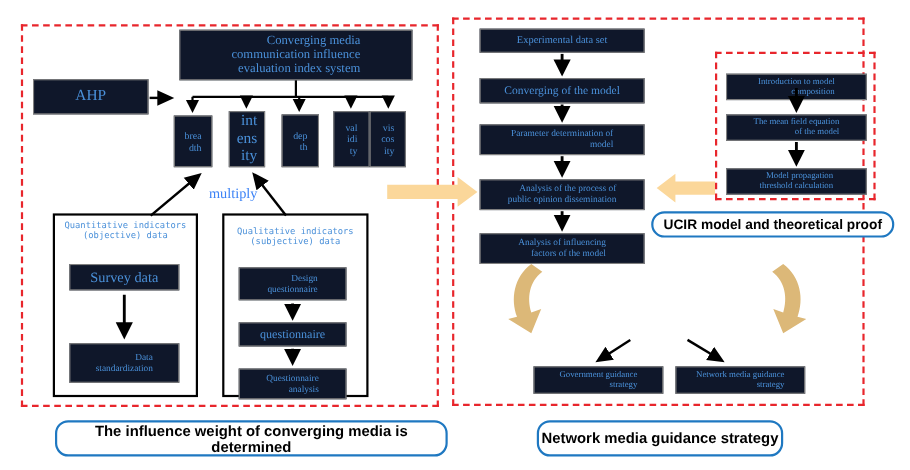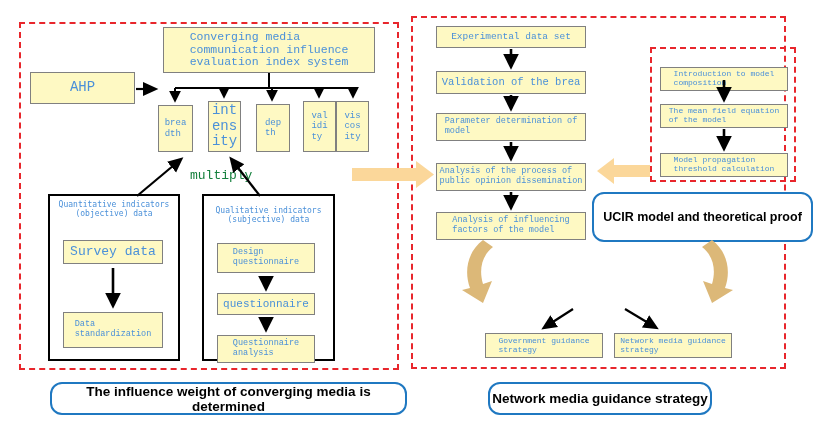--- a/index.html
+++ b/index.html
@@ -19,28 +19,28 @@
 
   
   .red-dash {
     border: 2px dashed #e8262c;
     background: transparent;
   }
 
   
   .box {
     border: 1px solid #808080;
-    background: #fef9c3;
+    background: #0f172a;
     color: #4a90d9;
     display: flex;
     align-items: center;
     justify-content: center;
-    text-align: left;
+    text-align: right;
     line-height: 1.12;
-    font-family: Liberation Mono, monospace;
+    font-family: Liberation Serif, serif;
     white-space: pre-line;
   }
 
   
   .group {
     border: 2.2px solid #000000;
     background: #ffffff;
   }
   .group-title {
     color: #4a90d9;
@@ -59,22 +59,22 @@
     font-family: "Liberation Sans", sans-serif;
     font-weight: bold;
     display: flex;
     align-items: center;
     justify-content: center;
     text-align: center;
   }
 
   
   .multiply-label {
-    color: #15803d;
-    font-family: Liberation Mono, monospace;
+    color: #3b82f6;
+    font-family: Liberation Serif, serif;
     font-size: 13px;
   }
 
   svg.ov { position: absolute; left: 0; top: 0; width: 827px; height: 427px; pointer-events: none; }
 </style>
 </head>
 <body>
 
 <div id="canvas">
 
@@ -116,37 +116,37 @@
 questionnaire</div>
   <div class="abs box" style="left:217px; top:293px; width:98px; height:22px; font-size:11px;">questionnaire</div>
   <div class="abs box" style="left:217px; top:335px; width:98px; height:28px; font-size:8.5px;">Questionnaire
 analysis</div>
 
   <div class="abs caption" style="left:50px; top:382px; width:357px; height:33px; font-size:13.5px;">The influence weight of converging media is determined</div>
 
   <div class="abs red-dash" style="left:411px; top:16px; width:375px; height:353px;"></div>
 
   <div class="abs box" style="left:436px; top:26px; width:150px; height:22px; font-size:9.5px;">Experimental data set</div>
-  <div class="abs box" style="left:436px; top:71px; width:150px; height:23px; font-size:10.5px;">Validation of the brea</div>
+  <div class="abs box" style="left:436px; top:71px; width:150px; height:23px; font-size:10.5px;">Converging of the model</div>
   <div class="abs box" style="left:436px; top:113px; width:150px; height:28px; font-size:8.5px;">Parameter determination of
 model</div>
   <div class="abs box" style="left:436px; top:163px; width:150px; height:28px; font-size:8.5px;">Analysis of the process of
 public opinion dissemination</div>
   <div class="abs box" style="left:436px; top:212px; width:150px; height:28px; font-size:8.5px;">Analysis of influencing
 factors of the model</div>
 
   <div class="abs red-dash" style="left:650px; top:47px; width:146px; height:135px;"></div>
   <div class="abs box" style="left:660px; top:55px; width:128px; height:24px; font-size:8px;margin-top:12px;">Introduction to model
 composition</div>
   <div class="abs box" style="left:660px; top:104px; width:128px; height:24px; font-size:8px;">The mean field equation
 of the model</div>
   <div class="abs box" style="left:660px; top:153px; width:128px; height:24px; font-size:8px;">Model propagation
 threshold calculation</div>
 
-  <div class="abs caption" style="left:592px; top:192px; width:221px; height:50px; font-size:12.5px;">UCIR model and theoretical proof</div>
+  <div class="abs caption" style="left:592px; top:192px; width:221px; height:24px; font-size:12.5px;">UCIR model and theoretical proof</div>
 
   <div class="abs box" style="left:485px; top:333px; width:118px; height:25px; font-size:8px;">Government guidance
 strategy</div>
   <div class="abs box" style="left:614px; top:333px; width:118px; height:25px; font-size:8px;">Network media guidance
 strategy</div>
 
   <div class="abs caption" style="left:488px; top:382px; width:224px; height:33px; font-size:13.5px;">Network media guidance strategy</div>
 
   <svg class="ov" viewBox="0 0 827 427">
     <defs>

